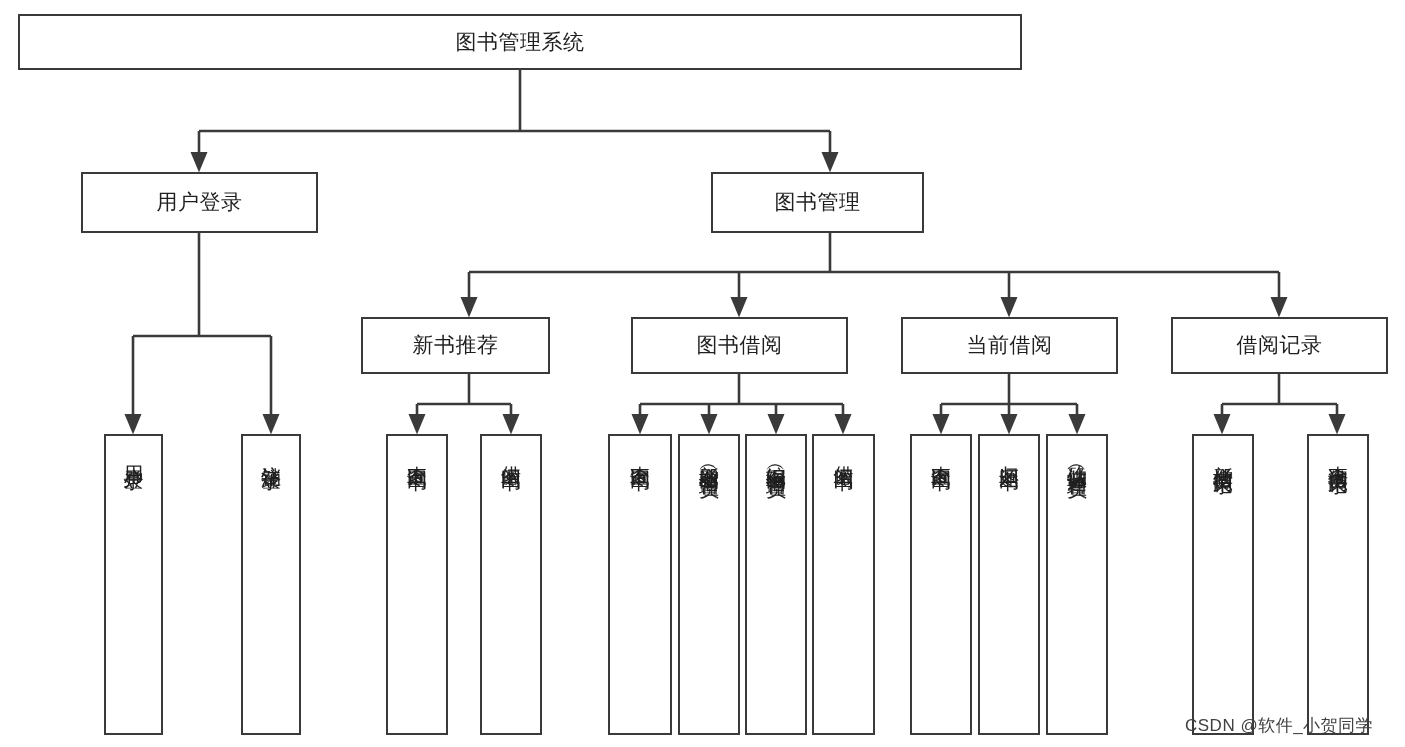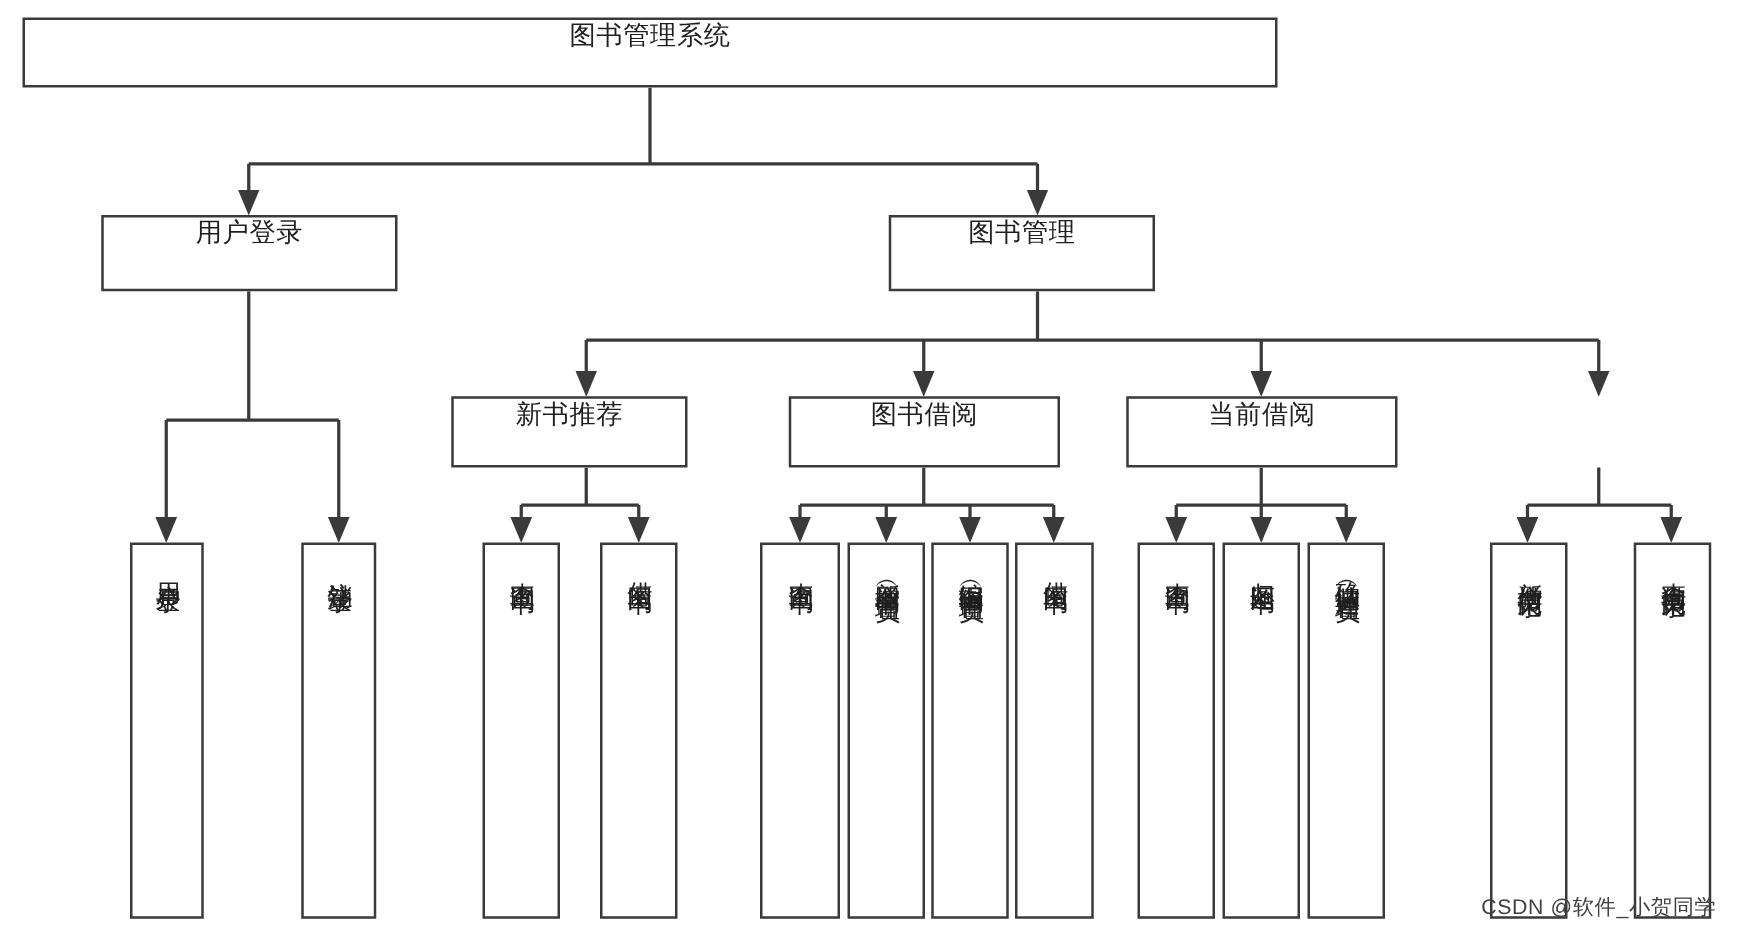--- a/index.html
+++ b/index.html
@@ -23,21 +23,21 @@
     top: 0;
     width: 1405px;
     height: 747px;
   }
   .node {
     position: absolute;
     box-sizing: border-box;
     background: #ffffff;
     border: 2.2px solid #3a3a3a;
     display: flex;
-    align-items: flex-start;
+    align-items: center;
     justify-content: center;
     color: #1f1f1f;
   }
   .node-label {
     font-size: 21px;
     line-height: 1.25;
     letter-spacing: 0.5px;
     white-space: nowrap;
     text-align: center;
   }
@@ -141,20 +141,23 @@
   </div>
 
   <div class="node" style="left:631px; top:317px; width:217px; height:57px;">
     <span class="node-label">图书借阅</span>
   </div>
 
   <div class="node" style="left:901px; top:317px; width:217px; height:57px;">
     <span class="node-label">当前借阅</span>
   </div>
 
+  <div class="node" style="left:1171px; top:317px; width:217px; height:57px;">
+    <span class="node-label">借阅记录</span>
+  </div>
 
   <div class="node vertical" style="left:104px; top:434px; width:59px; height:301px;">
     <span class="node-label">用户登录</span>
   </div>
 
   <div class="node vertical" style="left:241px; top:434px; width:60px; height:301px;">
     <span class="node-label">注销登录</span>
   </div>
 
   <div class="node vertical" style="left:386px; top:434px; width:62px; height:301px;">

